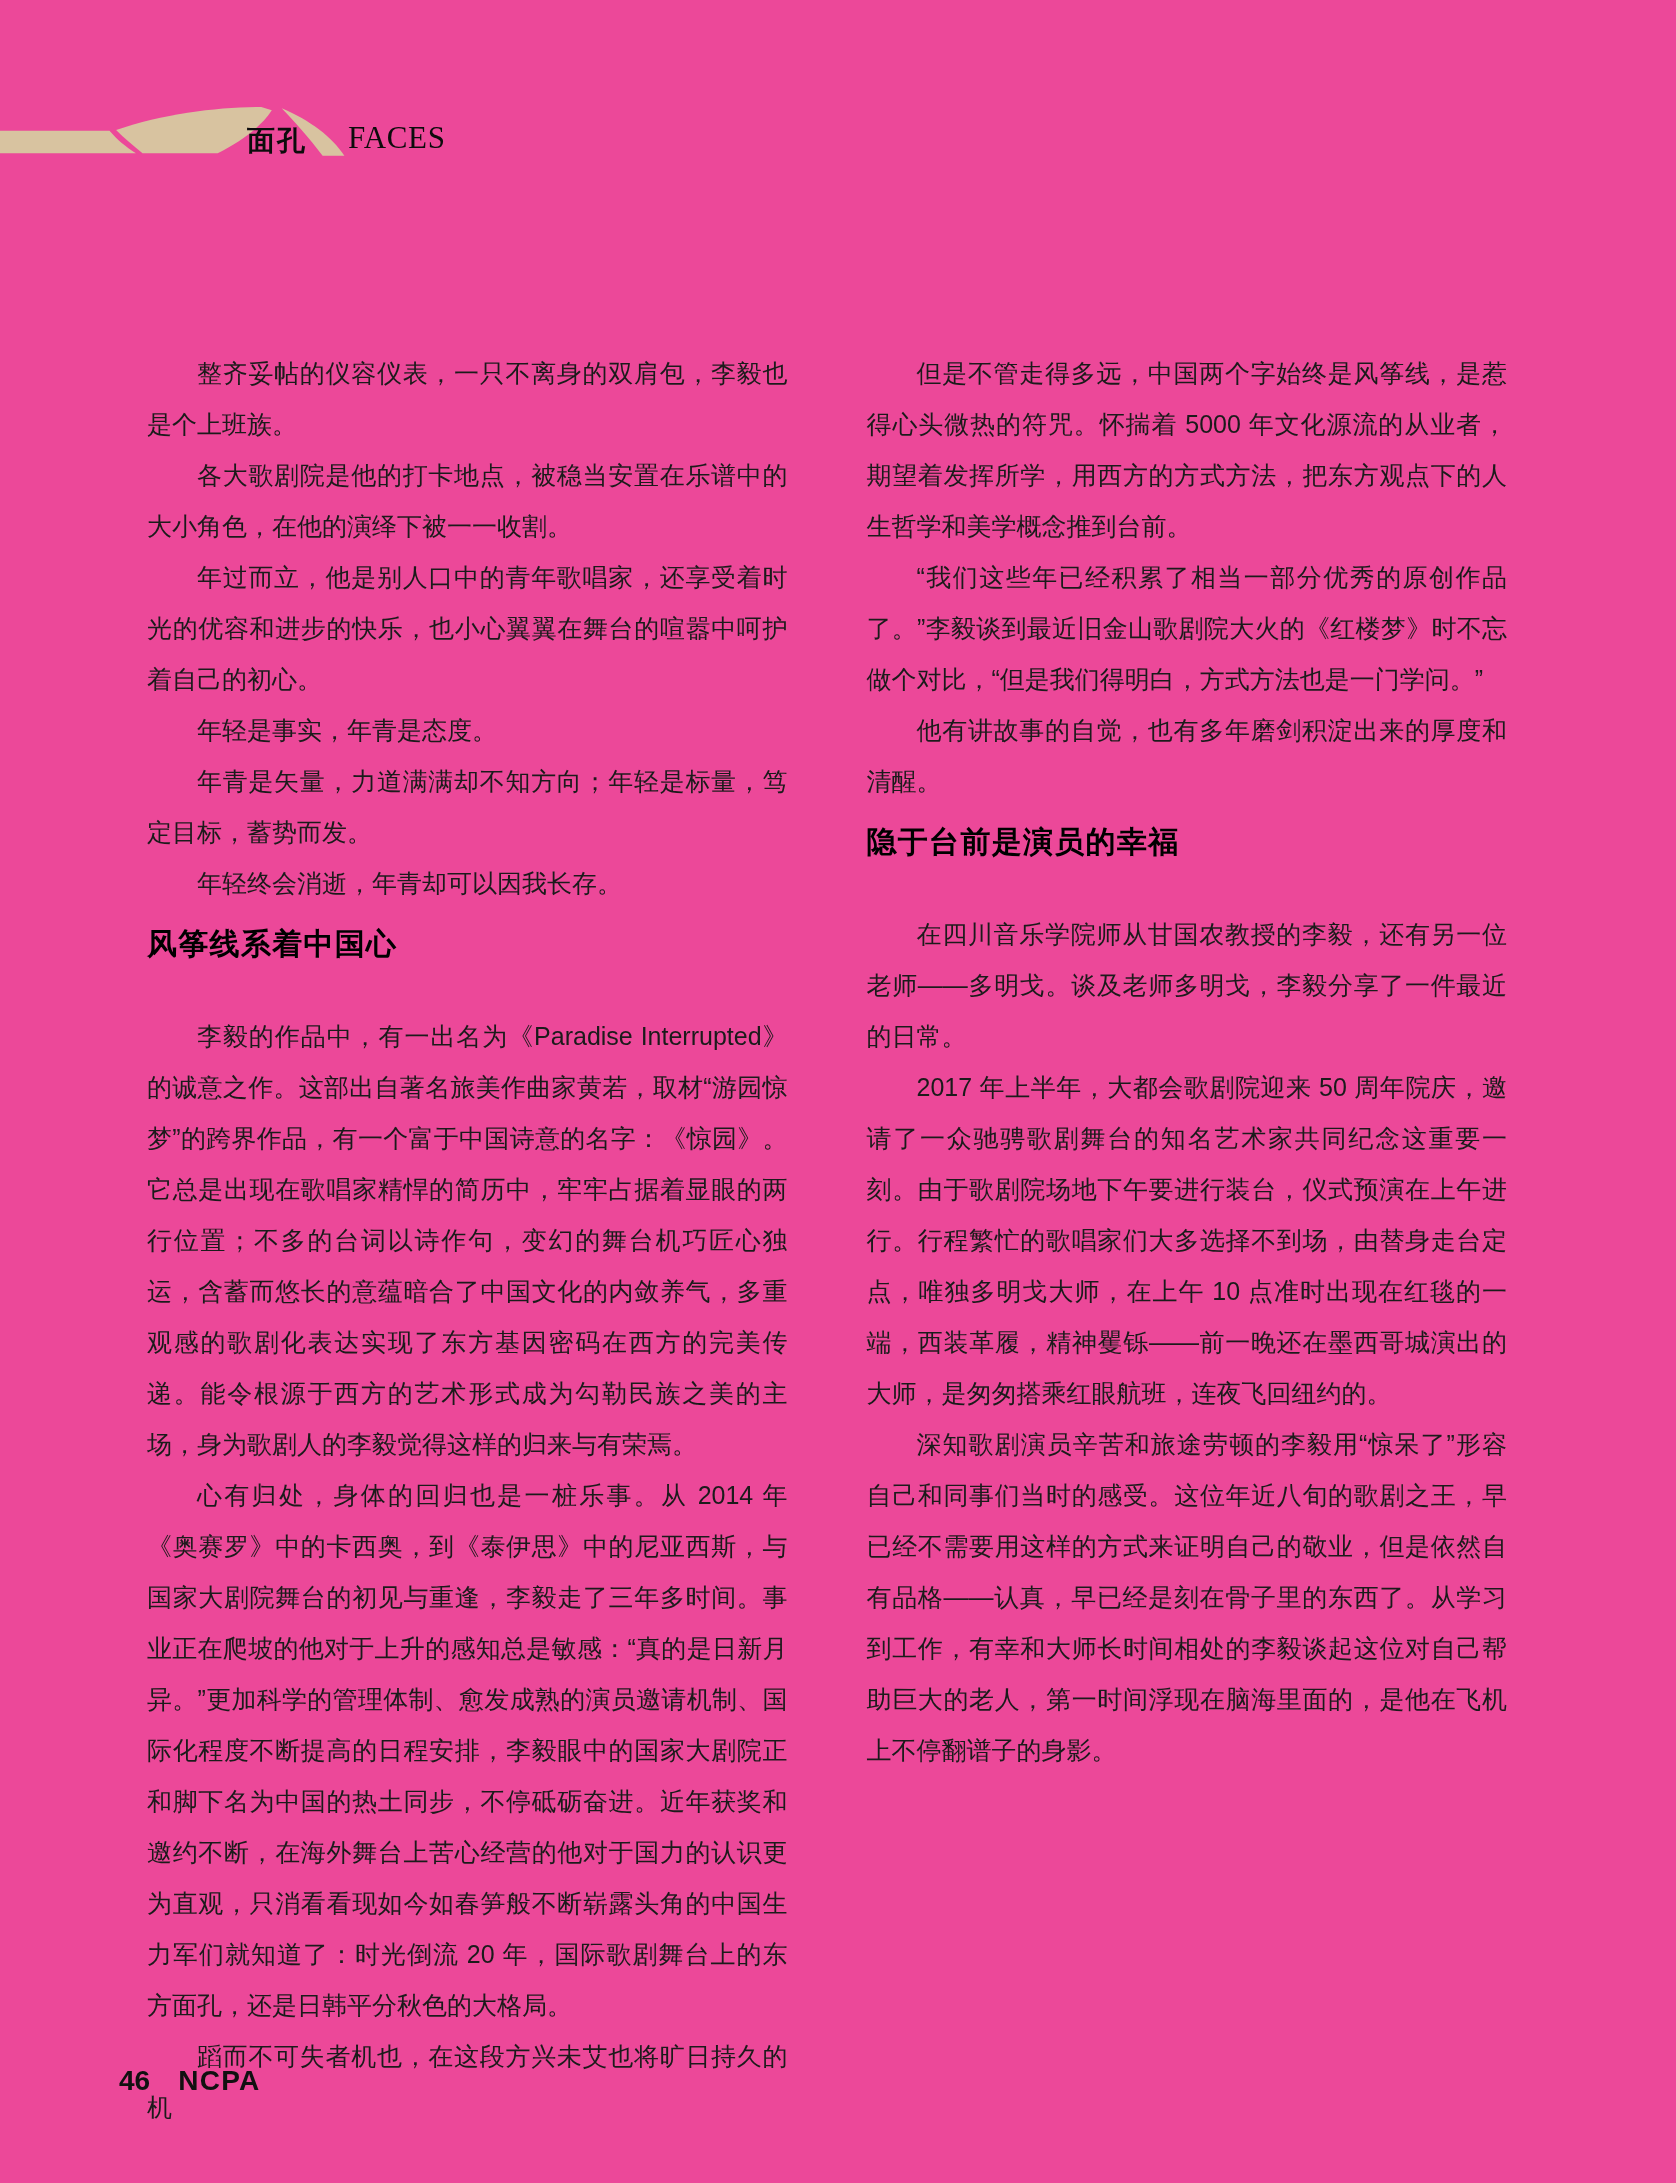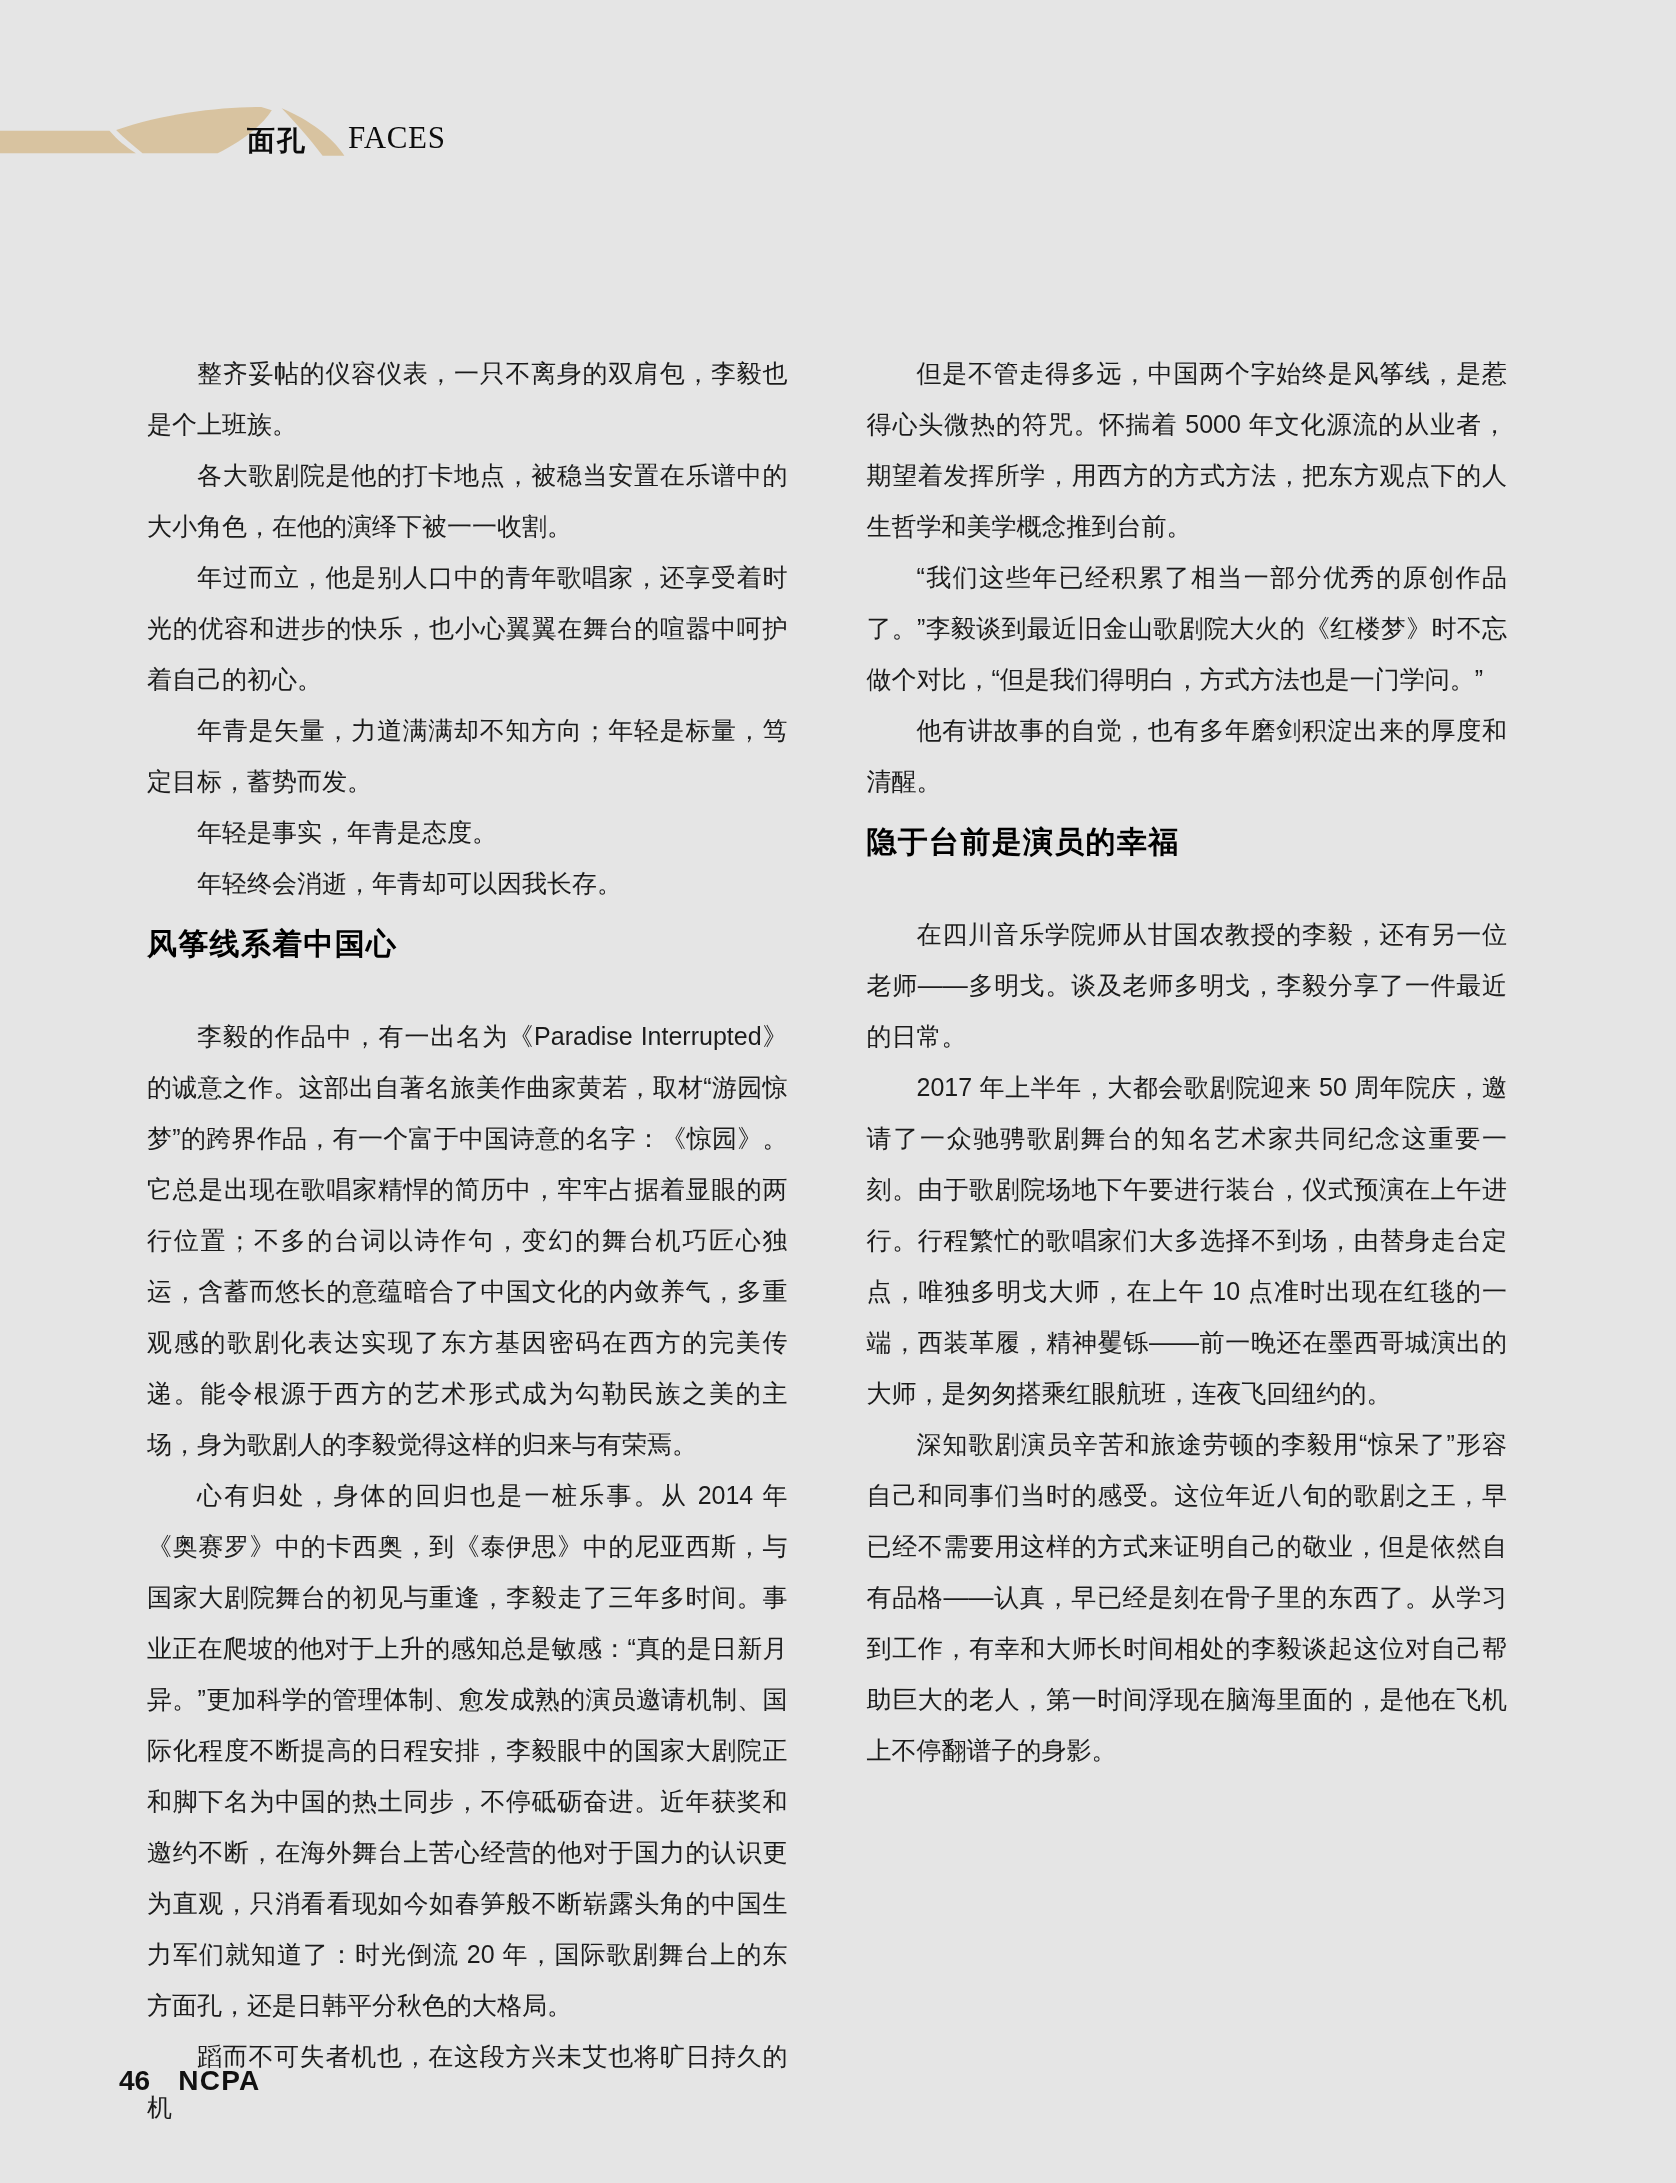--- a/index.html
+++ b/index.html
@@ -1,21 +1,21 @@
 <!DOCTYPE html>
 <html style="font-size:10.6px"><head>
 <meta charset="utf-8">
 <style>
   * { margin:0; padding:0; box-sizing:border-box; }
   html,body { background:#ffffff; }
   body {
     width:1676px; height:2183px; position:relative; overflow:hidden;
     font-family:"Liberation Sans", sans-serif;
   }
-  .page { position:absolute; inset:0; background:#e5e5e5; }
+  .page { position:absolute; inset:0; background:#ec4899; }
 
   
   .hdr { position:absolute; top:0; left:0; width:475px; height:185px; }
   .hdr svg { position:absolute; top:0; left:0; }
   .sec-zh {
     position:absolute; left:247px; top:127px;
     font-size:28px; line-height:1; font-weight:700; letter-spacing:2px; color:#0c0c0c;
   }
   .sec-en {
     position:absolute; left:348px; top:122px;
@@ -67,22 +67,22 @@
     <span class="sec-zh">面孔</span>
     <span class="sec-en">FACES</span>
   </header>
 
   <main class="article">
 
     <div class="col">
       <p>整齐妥帖的仪容仪表，一只不离身的双肩包，李毅也是个上班族。</p>
       <p>各大歌剧院是他的打卡地点，被稳当安置在乐谱中的大小角色，在他的演绎下被一一收割。</p>
       <p>年过而立，他是别人口中的青年歌唱家，还享受着时光的优容和进步的快乐，也小心翼翼在舞台的喧嚣中呵护着自己的初心。</p>
+      <p>年轻是事实，年青是态度。</p>
       <p>年青是矢量，力道满满却不知方向；年轻是标量，笃定目标，蓄势而发。</p>
-      <p>年轻是事实，年青是态度。</p>
       <p>年轻终会消逝，年青却可以因我长存。</p>
       <h2>风筝线系着中国心</h2>
       <p>李毅的作品中，有一出名为《Paradise Interrupted》的诚意之作。这部出自著名旅美作曲家黄若，取材“游园惊梦”的跨界作品，有一个富于中国诗意的名字：《惊园》。它总是出现在歌唱家精悍的简历中，牢牢占据着显眼的两行位置；不多的台词以诗作句，变幻的舞台机巧匠心独运，含蓄而悠长的意蕴暗合了中国文化的内敛养气，多重观感的歌剧化表达实现了东方基因密码在西方的完美传递。能令根源于西方的艺术形式成为勾勒民族之美的主场，身为歌剧人的李毅觉得这样的归来与有荣焉。</p>
       <p>心有归处，身体的回归也是一桩乐事。从 2014 年《奥赛罗》中的卡西奥，到《泰伊思》中的尼亚西斯，与国家大剧院舞台的初见与重逢，李毅走了三年多时间。事业正在爬坡的他对于上升的感知总是敏感：“真的是日新月异。”更加科学的管理体制、愈发成熟的演员邀请机制、国际化程度不断提高的日程安排，李毅眼中的国家大剧院正和脚下名为中国的热土同步，不停砥砺奋进。近年获奖和邀约不断，在海外舞台上苦心经营的他对于国力的认识更为直观，只消看看现如今如春笋般不断崭露头角的中国生力军们就知道了：时光倒流 20 年，国际歌剧舞台上的东方面孔，还是日韩平分秋色的大格局。</p>
       <p>蹈而不可失者机也，在这段方兴未艾也将旷日持久的机</p>
     </div>
 
     <div class="col">
       <p>但是不管走得多远，中国两个字始终是风筝线，是惹得心头微热的符咒。怀揣着 5000 年文化源流的从业者，期望着发挥所学，用西方的方式方法，把东方观点下的人生哲学和美学概念推到台前。</p>
       <p>“我们这些年已经积累了相当一部分优秀的原创作品了。”李毅谈到最近旧金山歌剧院大火的《红楼梦》时不忘做个对比，“但是我们得明白，方式方法也是一门学问。”</p>

